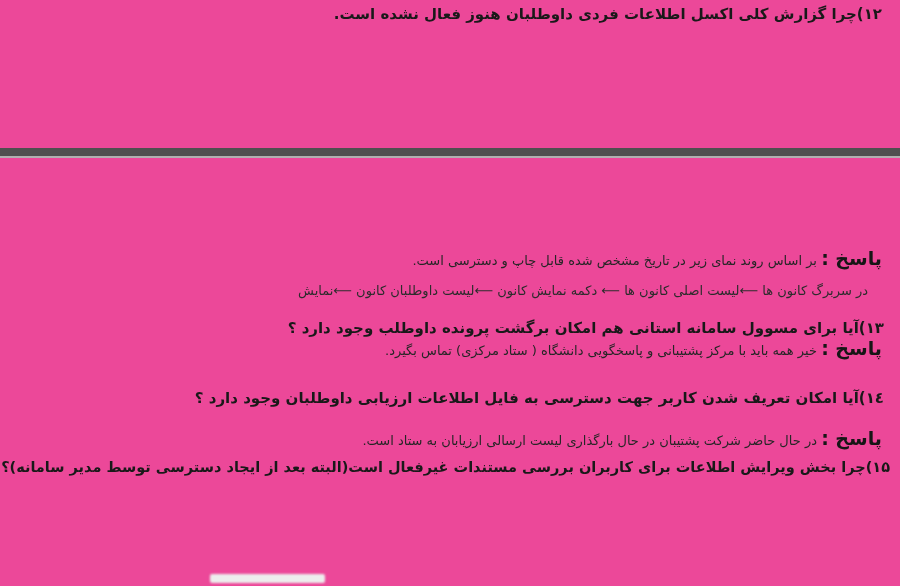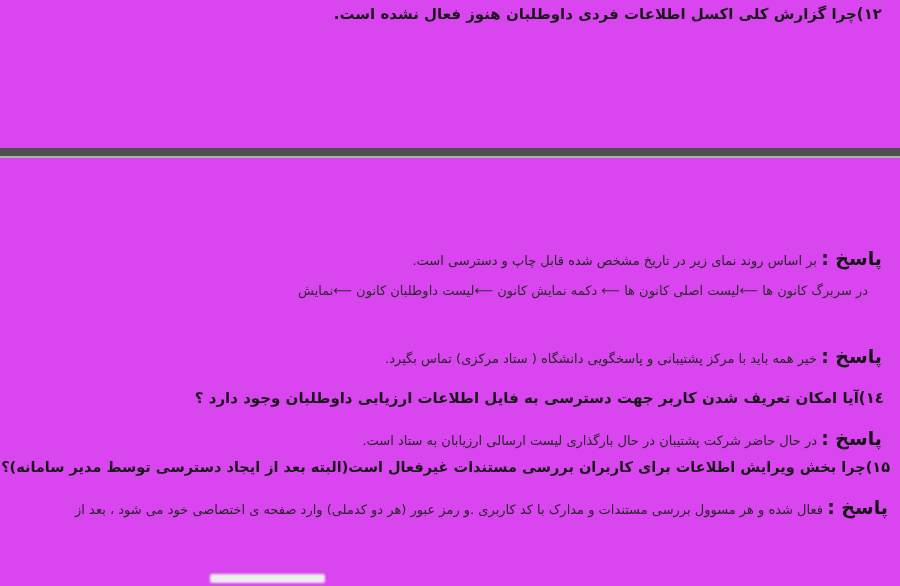--- a/index.html
+++ b/index.html
@@ -4,21 +4,21 @@
 <style>
   html, body {
     margin: 0;
     padding: 0;
     background: #ffffff;
   }
   .page {
     position: relative;
     width: 900px;
     height: 586px;
-    background: #d946ef;
+    background: #ec4899;
     overflow: hidden;
     direction: rtl;
     font-family: "DejaVu Sans", sans-serif;
   }
   .line {
     position: absolute;
     white-space: nowrap;
     line-height: 1.35;
   }
   .question {
@@ -69,36 +69,33 @@
 
   <div class="divider"></div>
 
   <div class="line answer" style="top: 246px; right: 18px;">
     <span class="answer-label">پاسخ :</span>
     <span>بر اساس روند نمای زیر در تاریخ مشخص شده قابل چاپ و دسترسی است.</span>
   </div>
 
   <div class="line nav-path" style="top: 282px; right: 32px; text-align: right;">در سربرگ کانون ها ⟵لیست اصلی کانون ها ⟵ دکمه نمایش کانون ⟵لیست داوطلبان کانون ⟵نمایش</div>
 
+  <div class="line question" style="top: 318px; right: 16px;">۱۳)آیا برای مسوول سامانه استانی هم امکان برگشت پرونده داوطلب وجود دارد ؟</div>
 
-  <div class="line answer" style="top: 344px; right: 18px;">
+  <div class="line answer" style="top: 336px; right: 18px;">
     <span class="answer-label">پاسخ :</span>
     <span>خیر همه باید با مرکز پشتیبانی و پاسخگویی دانشگاه ( ستاد مرکزی) تماس بگیرد.</span>
   </div>
 
   <div class="line question" style="top: 388px; right: 16px;">۱٤)آیا امکان تعریف شدن کاربر جهت دسترسی به فایل اطلاعات ارزیابی داوطلبان وجود دارد ؟</div>
 
   <div class="line answer" style="top: 426px; right: 18px;">
     <span class="answer-label">پاسخ :</span>
     <span>در حال حاضر شرکت پشتیبان در حال بارگذاری لیست ارسالی ارزیابان به ستاد است.</span>
   </div>
 
   <div class="line question" style="top: 458px; right: 10px; font-size: 14.5px;">۱۵)چرا بخش ویرایش اطلاعات برای کاربران بررسی مستندات غیرفعال است(البته بعد از ایجاد دسترسی توسط مدیر سامانه)؟</div>
 
-  <div class="line answer" style="top: 495px; right: 12px;">
-    <span class="answer-label">پاسخ :</span>
-    <span>فعال شده و هر مسوول بررسی مستندات و مدارک با کد کاربری .و رمز عبور (هر دو کدملی) وارد صفحه ی اختصاصی خود می شود ، بعد از</span>
-  </div>
 
 
   <div class="faint-smudge"></div>
 
 </div>
 
 </body></html>

